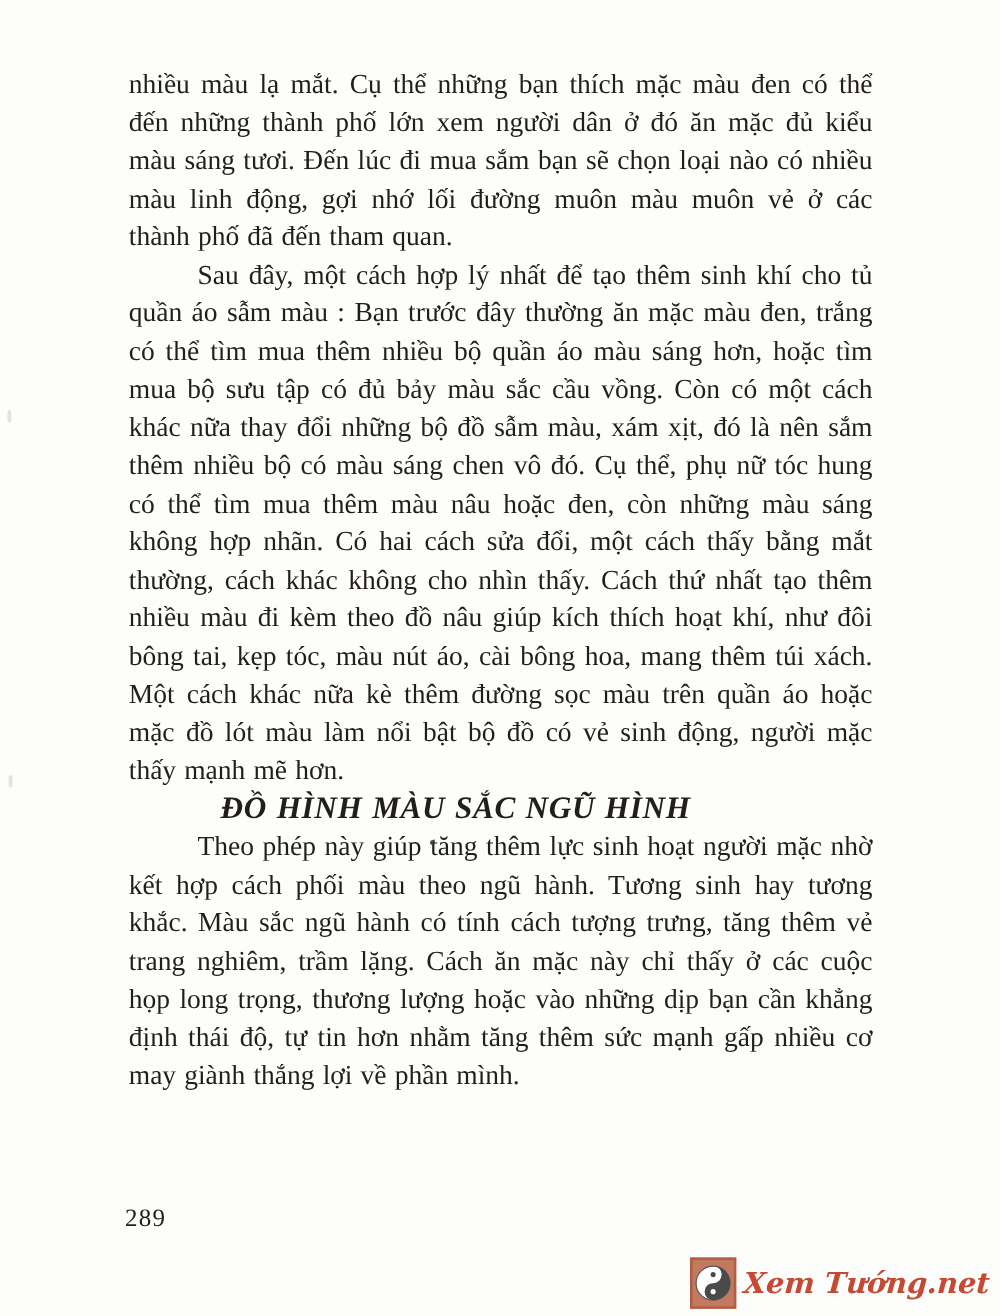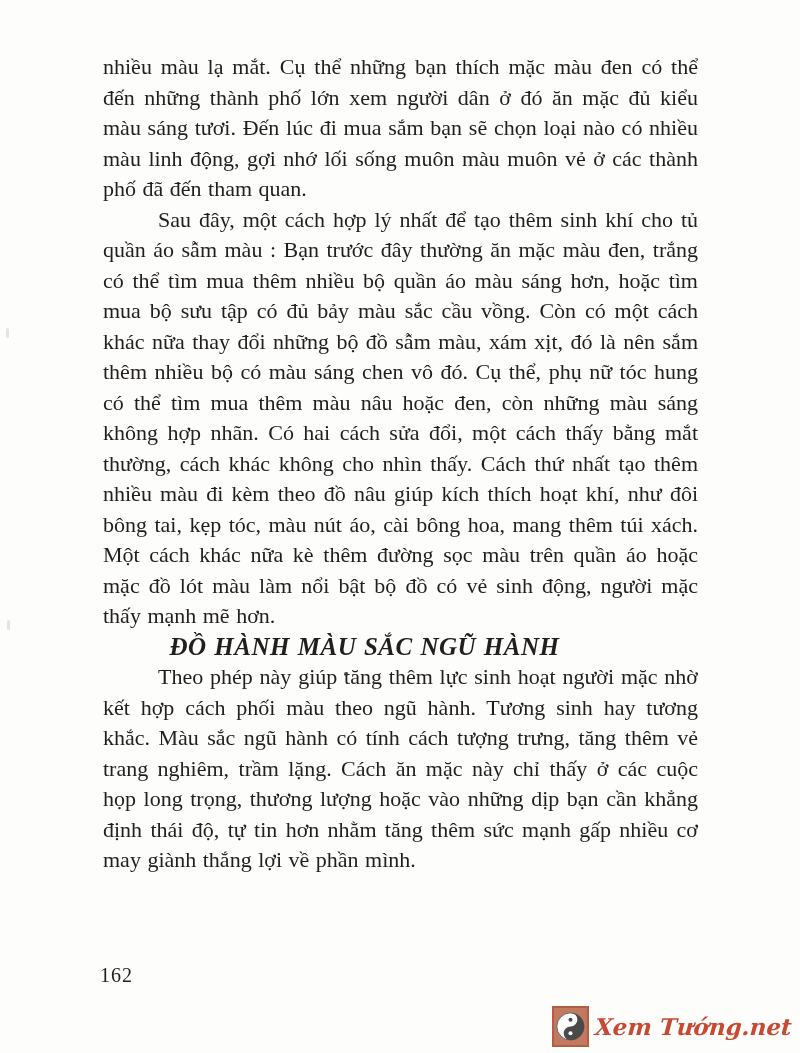--- a/index.html
+++ b/index.html
@@ -104,31 +104,31 @@
     line-height: 1;
     transform: skewX(-4deg);
   }
 </style>
 </head>
 <body>
 
 <div class="page">
 
   <div class="text-block">
-    <p>nhiều màu lạ mắt. Cụ thể những bạn thích mặc màu đen có thể đến những thành phố lớn xem người dân ở đó ăn mặc đủ kiểu màu sáng tươi. Đến lúc đi mua sắm bạn sẽ chọn loại nào có nhiều màu linh động, gợi nhớ lối sống muôn màu muôn vẻ ở các thành phố đã đến tham quan.</p>
+    <p>nhiều màu lạ mắt. Cụ thể những bạn thích mặc màu đen có thể đến những thành phố lớn xem người dân ở đó ăn mặc đủ kiểu màu sáng tươi. Đến lúc đi mua sắm bạn sẽ chọn loại nào có nhiều màu linh động, gợi nhớ lối đường muôn màu muôn vẻ ở các thành phố đã đến tham quan.</p>
     <p class="indent">Sau đây, một cách hợp lý nhất để tạo thêm sinh khí cho tủ quần áo sẫm màu : Bạn trước đây thường ăn mặc màu đen, trắng có thể tìm mua thêm nhiều bộ quần áo màu sáng hơn, hoặc tìm mua bộ sưu tập có đủ bảy màu sắc cầu vồng. Còn có một cách khác nữa thay đổi những bộ đồ sẫm màu, xám xịt, đó là nên sắm thêm nhiều bộ có màu sáng chen vô đó. Cụ thể, phụ nữ tóc hung có thể tìm mua thêm màu nâu hoặc đen, còn những màu sáng không hợp nhãn. Có hai cách sửa đổi, một cách thấy bằng mắt thường, cách khác không cho nhìn thấy. Cách thứ nhất tạo thêm nhiều màu đi kèm theo đồ nâu giúp kích thích hoạt khí, như đôi bông tai, kẹp tóc, màu nút áo, cài bông hoa, mang thêm túi xách. Một cách khác nữa kè thêm đường sọc màu trên quần áo hoặc mặc đồ lót màu làm nổi bật bộ đồ có vẻ sinh động, người mặc thấy mạnh mẽ hơn.</p>
-    <p class="section-heading">ĐỒ HÀNH MÀU SẮC NGŨ HÀNH</p>
+    <p class="section-heading">ĐỒ HÌNH MÀU SẮC NGŨ HÌNH</p>
     <p class="indent">Theo phép này giúp tăng thêm lực sinh hoạt  người mặc nhờ kết hợp cách phối màu theo ngũ hành. Tương sinh hay tương khắc. Màu sắc ngũ hành có tính cách tượng trưng, tăng thêm vẻ trang nghiêm, trầm lặng. Cách ăn mặc này chỉ thấy ở các cuộc họp long trọng, thương lượng hoặc vào những dịp bạn cần khẳng định thái độ, tự tin hơn nhằm tăng thêm sức mạnh gấp nhiều cơ may giành thắng lợi về phần mình.</p>
   </div>
 
   <div class="scan-speck"></div>
   <div class="edge-mark m1"></div>
   <div class="edge-mark m2"></div>
 
-  <div class="page-number">162</div>
+  <div class="page-number">289</div>
 
   <div class="watermark">
     <span class="yin-yang-frame">
       <svg viewBox="0 0 100 100" aria-hidden="true">
         <circle cx="50" cy="50" r="47" fill="#ffffff" stroke="#555555" stroke-width="3"></circle>
         <path d="M50 3 a47 47 0 0 1 0 94 a23.5 23.5 0 0 1 0 -47 a23.5 23.5 0 0 0 0 -47 Z" fill="#4a4a4a"></path>
         <circle cx="50" cy="26.5" r="7" fill="#4a4a4a"></circle>
         <circle cx="50" cy="73.5" r="7" fill="#ffffff"></circle>
       </svg>
     </span>

